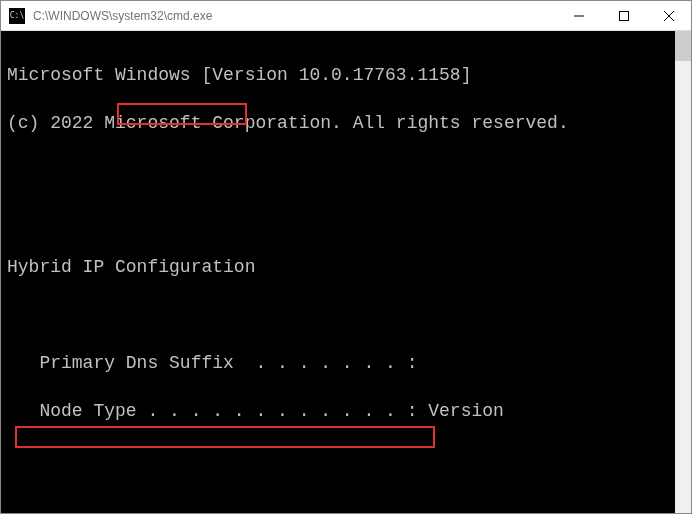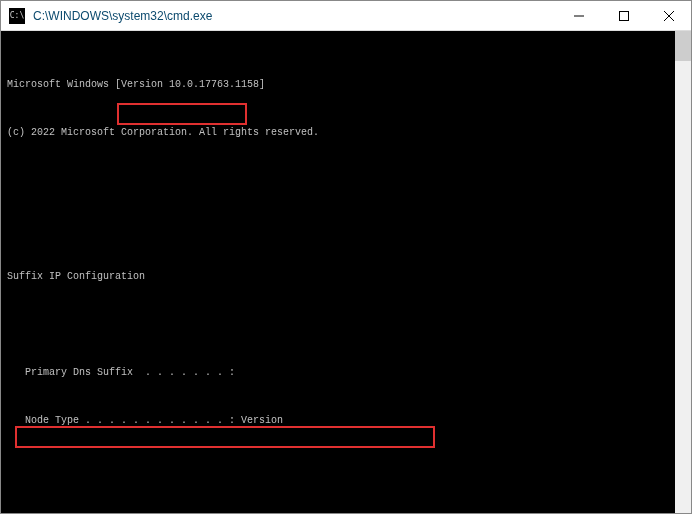--- a/index.html
+++ b/index.html
@@ -28,44 +28,44 @@
       align-items: center;
       justify-content: center;
       font-size: 8px;
       color: #ccc;
       font-family: monospace;
     }
     .title-text {
       flex: 1;
       font-size: 12px;
       font-family: "Segoe UI", sans-serif;
-      color: #0c4a6e;
+      color: #737373;
     }
     .win-controls {
       display: flex;
       height: 100%;
     }
     .win-btn {
       width: 45px;
       height: 100%;
       display: flex;
       align-items: center;
       justify-content: center;
       font-family: "Segoe UI", sans-serif;
       font-size: 10px;
       color: #000;
     }
     .terminal {
       width: 100%;
       height: calc(100% - 30px);
       background: #000;
       color: #c0c0c0;
-      font-size: 10px;
+      font-size: 18px;
       line-height: 16px;
-      padding: 14px 6px;
+      padding: 4px 6px;
       position: relative;
       overflow: hidden;
       white-space: pre;
     }
     .scrollbar {
       position: absolute;
       right: 0;
       top: 0;
       width: 16px;
       height: 100%;
@@ -113,21 +113,21 @@
         </svg>
     </div>
   </div>
 </div>
 
 <div class="terminal">
   <span class="line">Microsoft Windows [Version 10.0.17763.1158]</span>
   <span class="line">(c) 2022 Microsoft Corporation. All rights reserved.</span>
   <span class="line"> </span>
   <span class="line"> </span>
-  <span class="line">Suffix IP Configuration</span>
+  <span class="line">Hybrid IP Configuration</span>
   <span class="line"> </span>
   <span class="prompt-line"><span>   Primary Dns Suffix  . . . . . . . :</span><span></span></span>
   <span class="prompt-line"><span>   Node Type . . . . . . . . . . . . :</span><span> Version</span></span>
   
   
   
   
   
   
   

